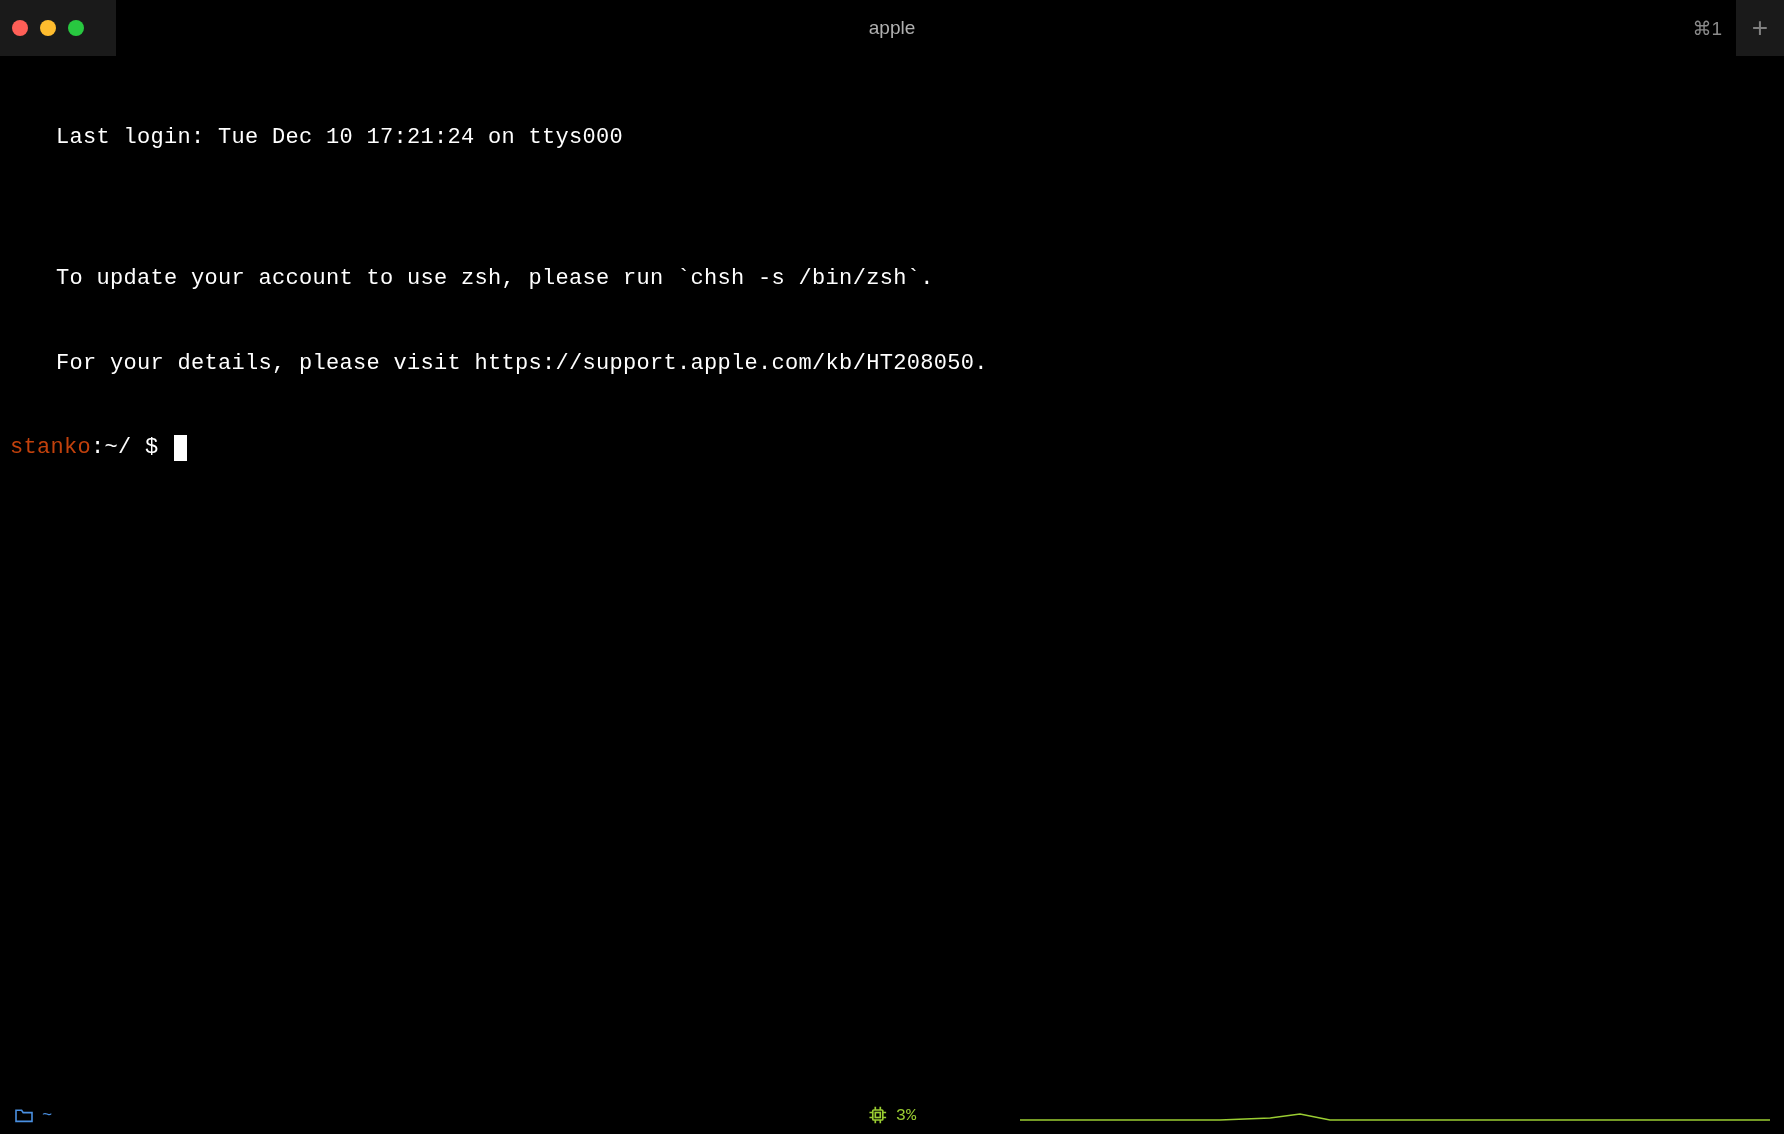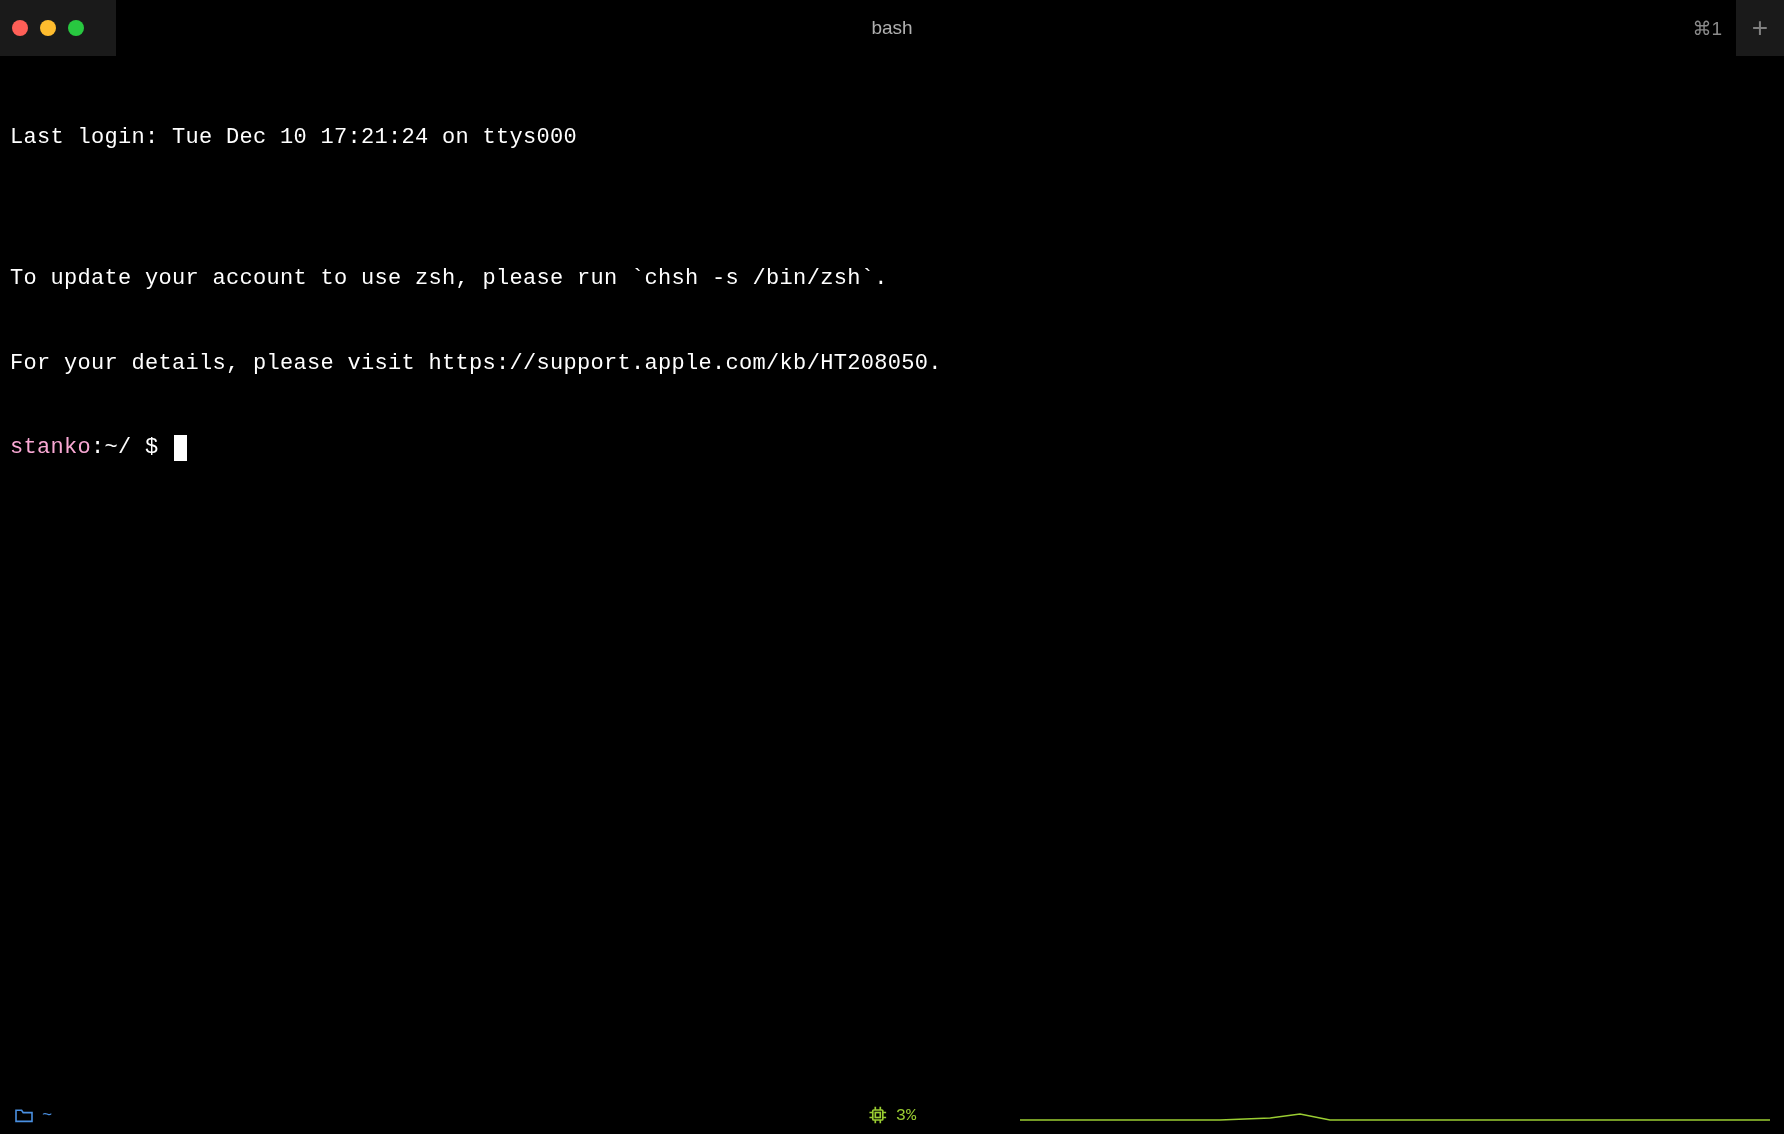--- a/index.html
+++ b/index.html
@@ -82,27 +82,28 @@
     }
     .terminal-content {
       padding: 12px 10px;
       font-size: 22px;
       line-height: 1.28;
       white-space: pre;
       letter-spacing: 0.3px;
     }
     .terminal-line {
       display: block;
+      margin-left: 46px;
     }
     .prompt-line {
       display: flex;
       align-items: center;
     }
     .prompt-host {
-      color: #f9a8d4;
+      color: #c2410c;
       text-align: right;
     }
     .prompt-path {
       color: #ffffff;
     }
     .prompt-symbol {
       color: #ffffff;
     }
     .cursor {
       display: inline-block;
@@ -158,21 +159,21 @@
 <body>
 
 <div class="titlebar">
   <div class="tab-area">
     <div class="traffic-lights">
       <div class="traffic-light traffic-red"></div>
       <div class="traffic-light traffic-yellow"></div>
       <div class="traffic-light traffic-green"></div>
     </div>
   </div>
-  <div class="window-title">bash</div>
+  <div class="window-title">apple</div>
   <div class="titlebar-right">
     <div class="tab-shortcut">⌘1</div>
     <div class="new-tab-btn">+</div>
   </div>
 </div>
 
 <div class="terminal-content">
   <span class="terminal-line">Last login: Tue Dec 10 17:21:24 on ttys000</span>
   <span class="terminal-line"></span>
   <span class="terminal-line">To update your account to use zsh, please run `chsh -s /bin/zsh`.</span>

